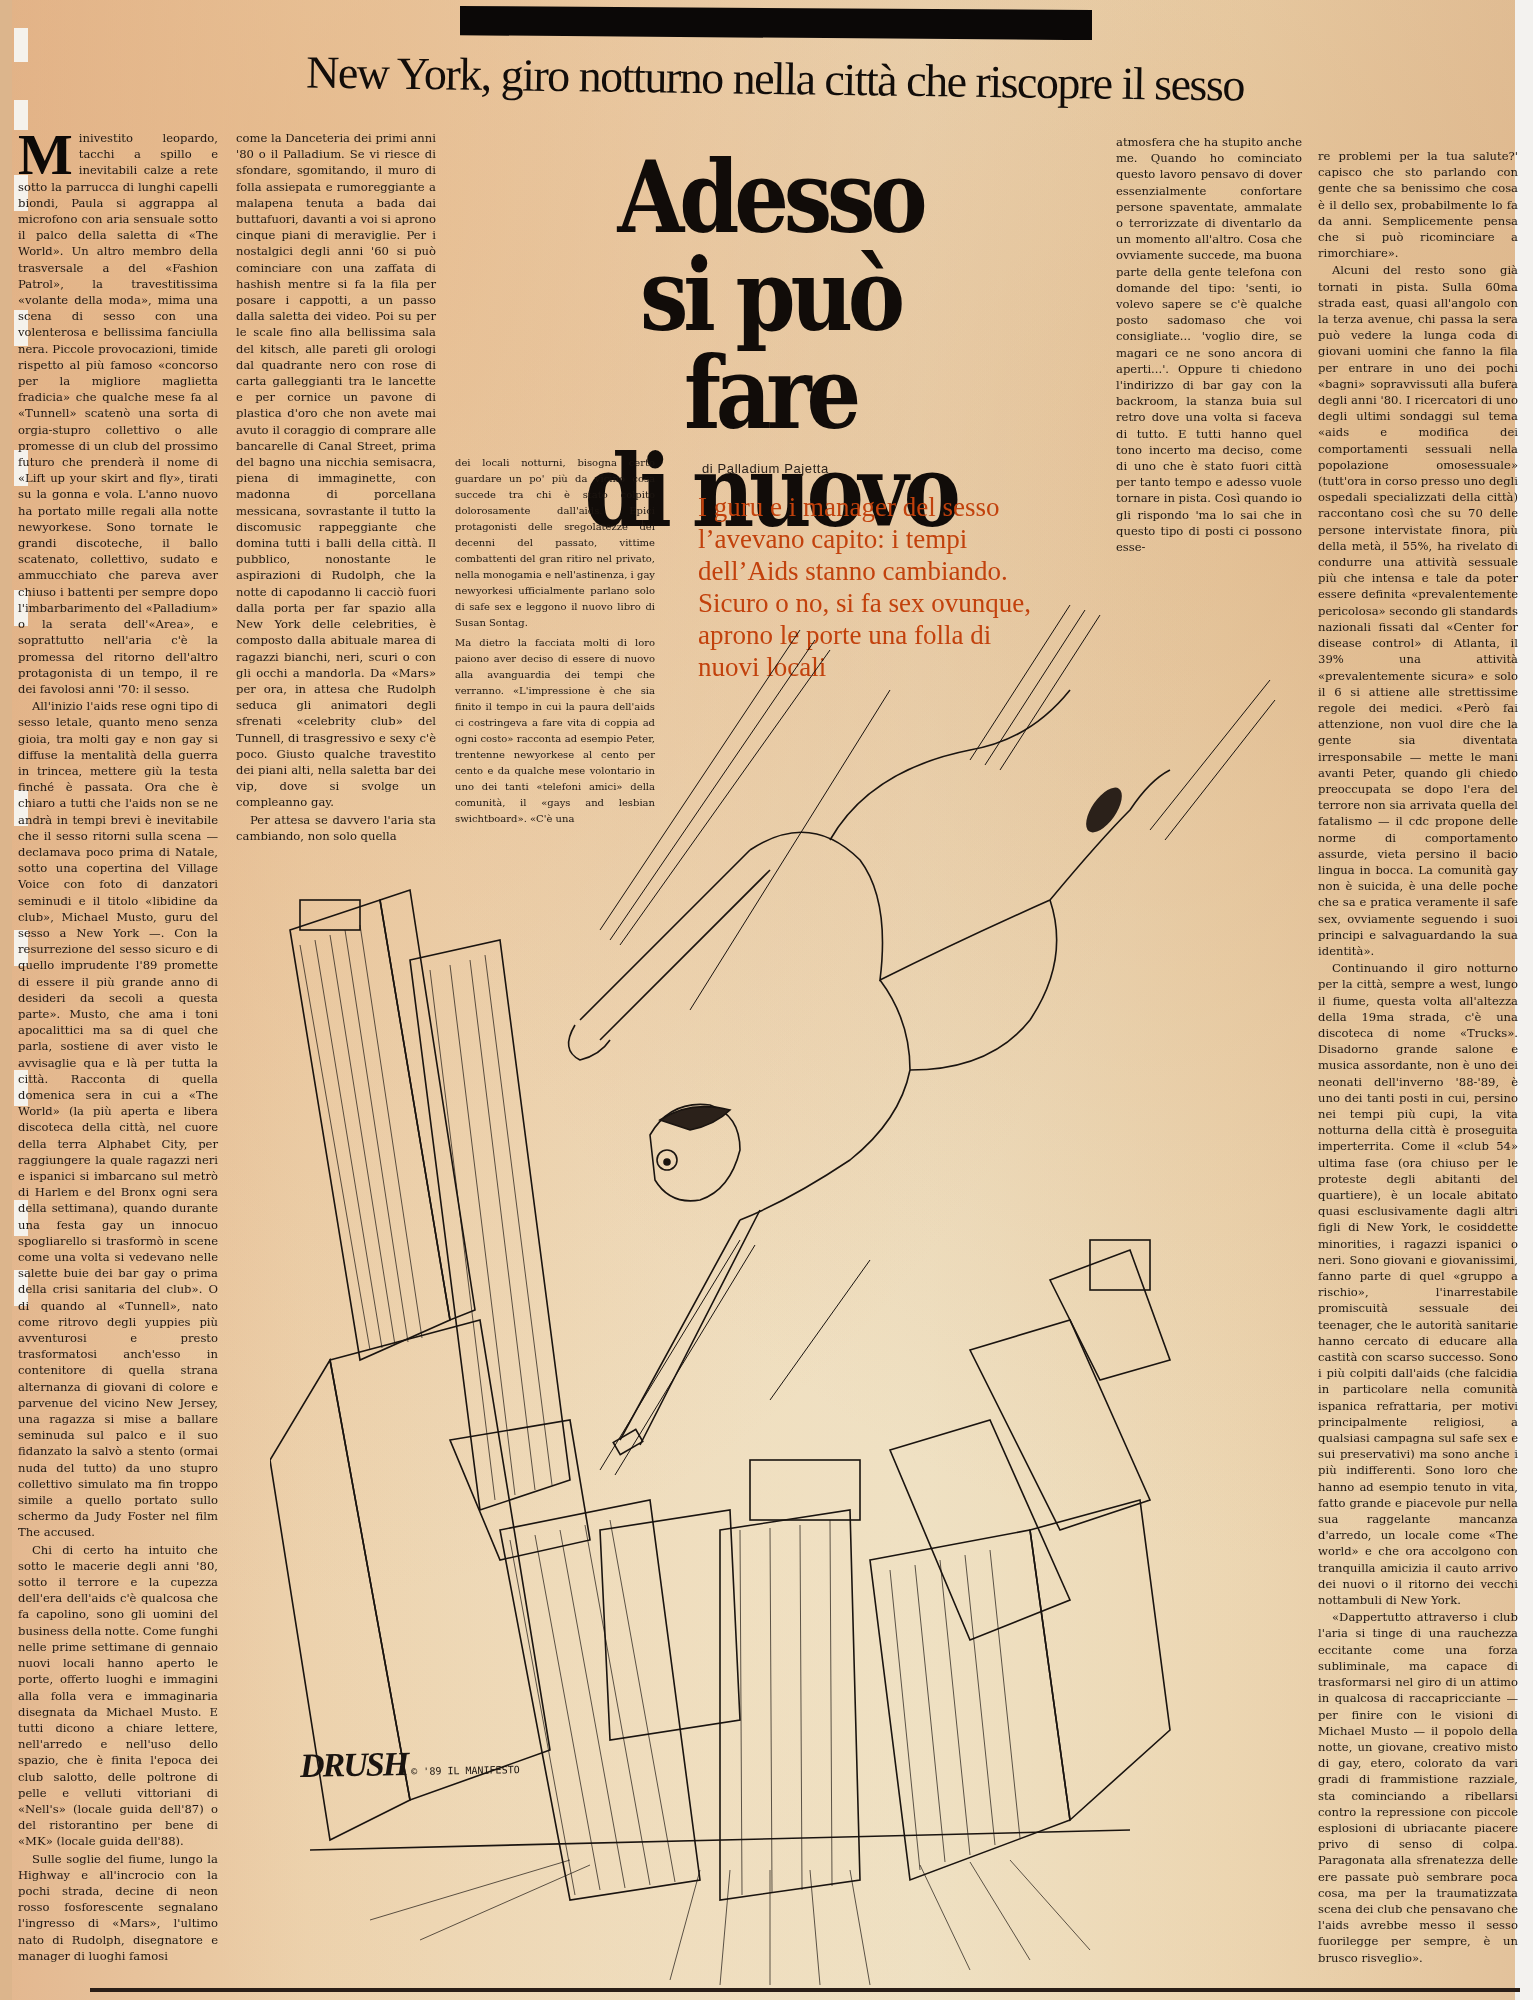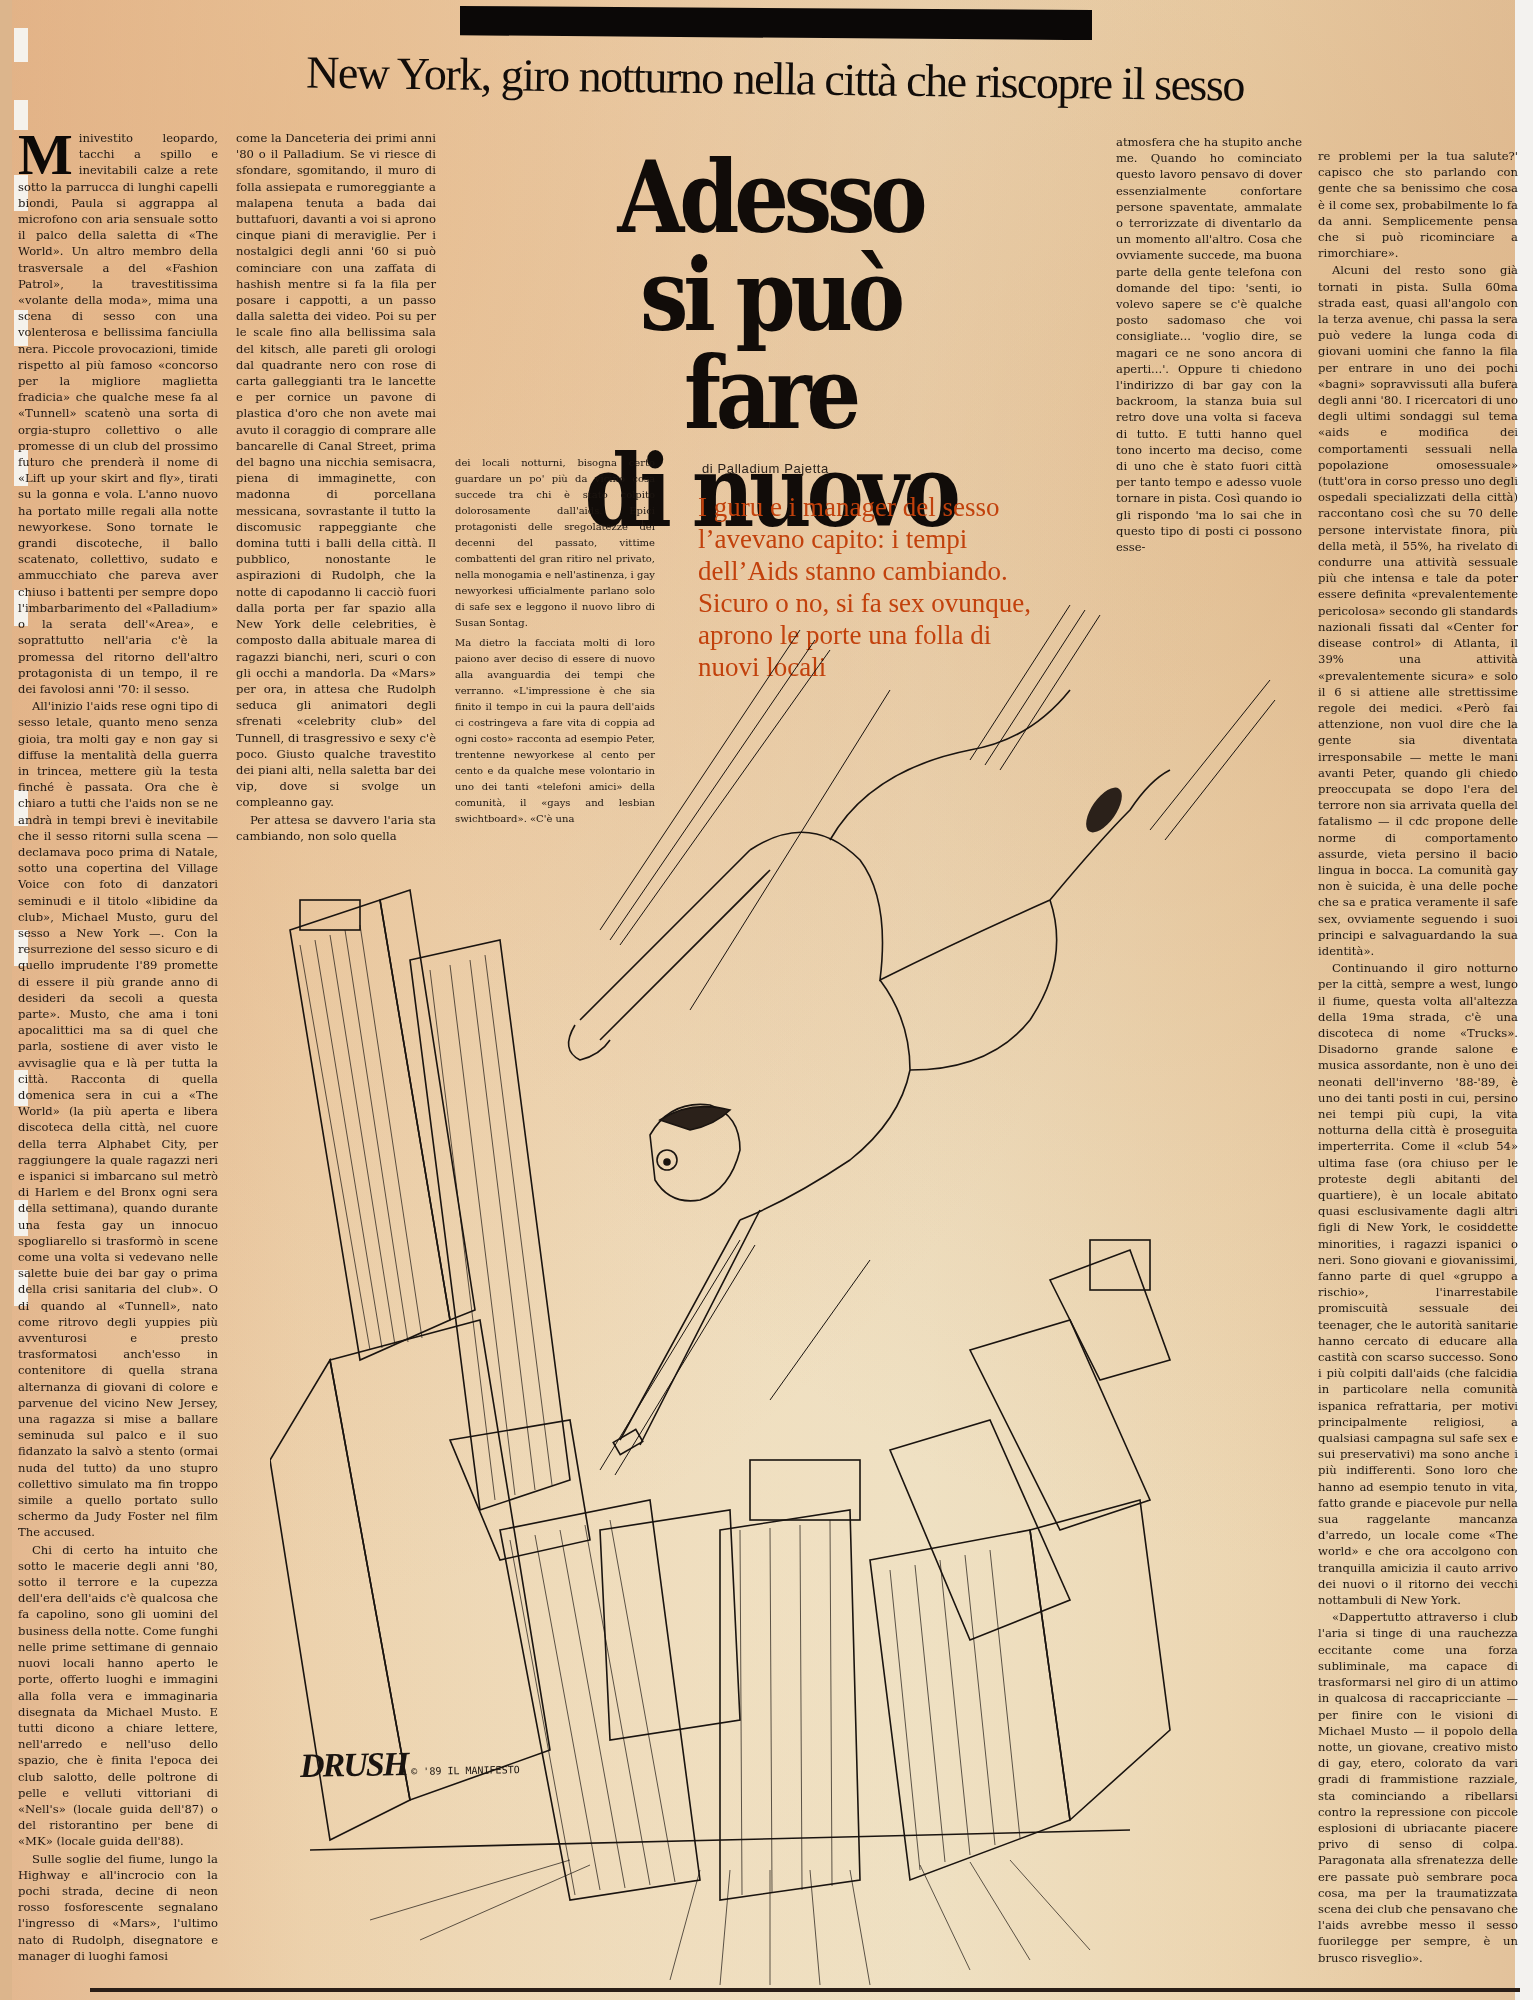--- a/index.html
+++ b/index.html
@@ -108,21 +108,21 @@
 <div class="col col3">
   <p class="first">dei locali notturni, bisogna certo guardare un po' più da vicino cosa succede tra chi è stato colpito dolorosamente dall'aids. Epici protagonisti delle sregolatezze dei decenni del passato, vittime combattenti del gran ritiro nel privato, nella monogamia e nell'astinenza, i gay newyorkesi ufficialmente parlano solo di safe sex e leggono il nuovo libro di Susan Sontag.</p>
   <p class="first" style="margin-top:4px">Ma dietro la facciata molti di loro paiono aver deciso di essere di nuovo alla avanguardia dei tempi che verranno. «L'impressione è che sia finito il tempo in cui la paura dell'aids ci costringeva a fare vita di coppia ad ogni costo» racconta ad esempio Peter, trentenne newyorkese al cento per cento e da qualche mese volontario in uno dei tanti «telefoni amici» della comunità, il «gays and lesbian swichtboard». «C'è una</p>
 </div>
 
 <div class="col col4">
   <p class="first">atmosfera che ha stupito anche me. Quando ho cominciato questo lavoro pensavo di dover essenzialmente confortare persone spaventate, ammalate o terrorizzate di diventarlo da un momento all'altro. Cosa che ovviamente succede, ma buona parte della gente telefona con domande del tipo: 'senti, io volevo sapere se c'è qualche posto sadomaso che voi consigliate... 'voglio dire, se magari ce ne sono ancora di aperti...'. Oppure ti chiedono l'indirizzo di bar gay con la backroom, la stanza buia sul retro dove una volta si faceva di tutto. E tutti hanno quel tono incerto ma deciso, come di uno che è stato fuori città per tanto tempo e adesso vuole tornare in pista. Così quando io gli rispondo 'ma lo sai che in questo tipo di posti ci possono esse-</p>
 </div>
 
 <div class="col col5">
-  <p class="first">re problemi per la tua salute?' capisco che sto parlando con gente che sa benissimo che cosa è il come sex, probabilmente lo fa da anni. Semplicemente pensa che si può ricominciare a rimorchiare».</p>
+  <p class="first">re problemi per la tua salute?' capisco che sto parlando con gente che sa benissimo che cosa è il dello sex, probabilmente lo fa da anni. Semplicemente pensa che si può ricominciare a rimorchiare».</p>
   <p>Alcuni del resto sono già tornati in pista. Sulla 60ma strada east, quasi all'angolo con la terza avenue, chi passa la sera può vedere la lunga coda di giovani uomini che fanno la fila per entrare in uno dei pochi «bagni» sopravvissuti alla bufera degli anni '80. I ricercatori di uno degli ultimi sondaggi sul tema «aids e modifica dei comportamenti sessuali nella popolazione omosessuale» (tutt'ora in corso presso uno degli ospedali specializzati della città) raccontano così che su 70 delle persone intervistate finora, più della metà, il 55%, ha rivelato di condurre una attività sessuale più che intensa e tale da poter essere definita «prevalentemente pericolosa» secondo gli standards nazionali fissati dal «Center for disease control» di Atlanta, il 39% una attività «prevalentemente sicura» e solo il 6 si attiene alle strettissime regole dei medici. «Però fai attenzione, non vuol dire che la gente sia diventata irresponsabile — mette le mani avanti Peter, quando gli chiedo preoccupata se dopo l'era del terrore non sia arrivata quella del fatalismo — il cdc propone delle norme di comportamento assurde, vieta persino il bacio lingua in bocca. La comunità gay non è suicida, è una delle poche che sa e pratica veramente il safe sex, ovviamente seguendo i suoi principi e salvaguardando la sua identità».</p>
   <p>Continuando il giro notturno per la città, sempre a west, lungo il fiume, questa volta all'altezza della 19ma strada, c'è una discoteca di nome «Trucks». Disadorno grande salone e musica assordante, non è uno dei neonati dell'inverno '88-'89, è uno dei tanti posti in cui, persino nei tempi più cupi, la vita notturna della città è proseguita imperterrita. Come il «club 54» ultima fase (ora chiuso per le proteste degli abitanti del quartiere), è un locale abitato quasi esclusivamente dagli altri figli di New York, le cosiddette minorities, i ragazzi ispanici o neri. Sono giovani e giovanissimi, fanno parte di quel «gruppo a rischio», l'inarrestabile promiscuità sessuale dei teenager, che le autorità sanitarie hanno cercato di educare alla castità con scarso successo. Sono i più colpiti dall'aids (che falcidia in particolare nella comunità ispanica refrattaria, per motivi principalmente religiosi, a qualsiasi campagna sul safe sex e sui preservativi) ma sono anche i più indifferenti. Sono loro che hanno ad esempio tenuto in vita, fatto grande e piacevole pur nella sua raggelante mancanza d'arredo, un locale come «The world» e che ora accolgono con tranquilla amicizia il cauto arrivo dei nuovi o il ritorno dei vecchi nottambuli di New York.</p>
   <p>«Dappertutto attraverso i club l'aria si tinge di una rauchezza eccitante come una forza subliminale, ma capace di trasformarsi nel giro di un attimo in qualcosa di raccapricciante — per finire con le visioni di Michael Musto — il popolo della notte, un giovane, creativo misto di gay, etero, colorato da vari gradi di frammistione razziale, sta cominciando a ribellarsi contro la repressione con piccole esplosioni di ubriacante piacere privo di senso di colpa. Paragonata alla sfrenatezza delle ere passate può sembrare poca cosa, ma per la traumatizzata scena dei club che pensavano che l'aids avrebbe messo il sesso fuorilegge per sempre, è un brusco risveglio».</p>
 </div>
 
 <svg class="illustration" viewBox="0 0 1010 1390" xmlns="http://www.w3.org/2000/svg" fill="none" stroke="#1a1410" stroke-width="1.6">
 
   <g stroke-width="1">
     <line x1="330" y1="330" x2="530" y2="30"></line>
     <line x1="340" y1="340" x2="545" y2="40"></line>

